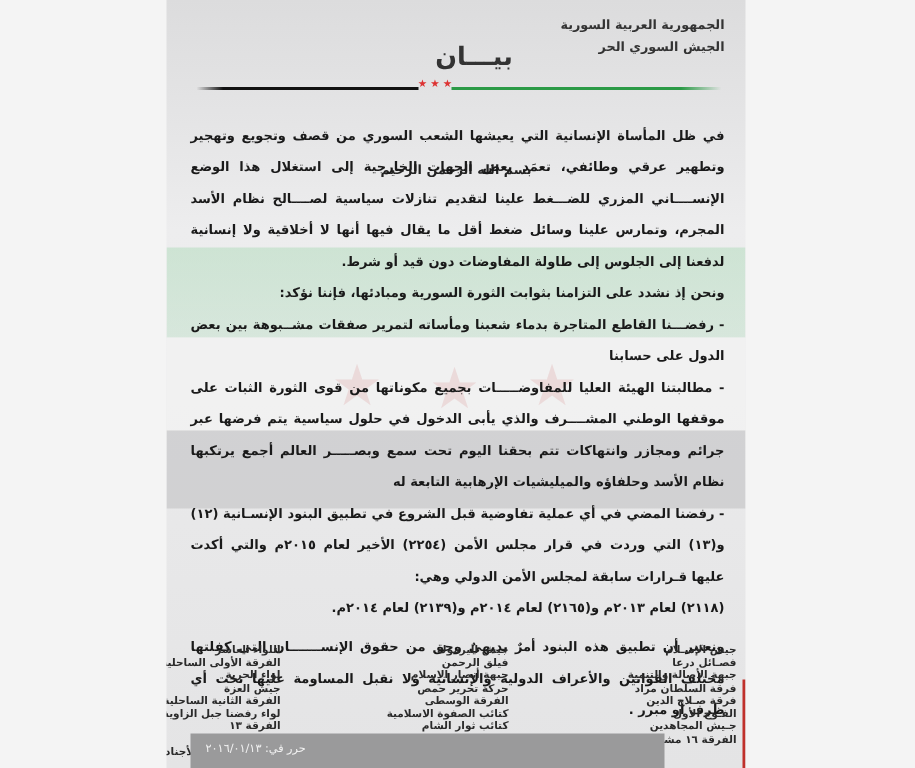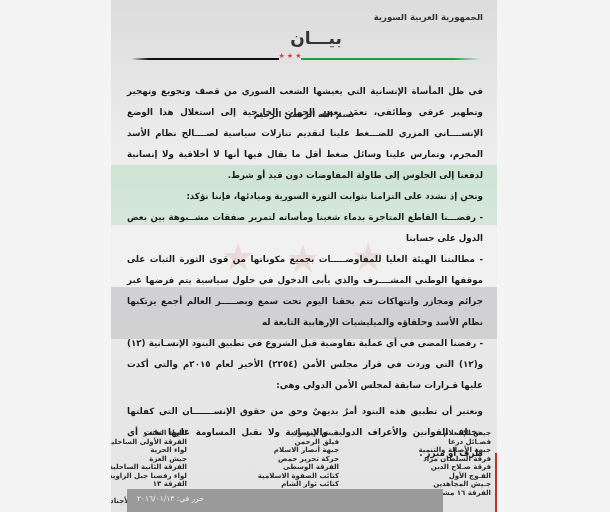--- a/index.html
+++ b/index.html
@@ -52,35 +52,37 @@
 <div class="page">
   <div class="band green"></div>
   <div class="band white"></div>
   <div class="band gray"></div>
   <span class="star" style="left:175px;top:240px;">★</span>
   <span class="star" style="left:110px;top:238px;">★</span>
   <span class="star" style="left:240px;top:238px;">★</span>
 
   <div class="header">
     <div>الجمهورية العربية السورية</div>
+    <div>الجيش السوري الحر</div>
   </div>
 
   <div class="title">بيـــان</div>
   <div class="rule black"></div>
   <div class="rule-stars">★★★</div>
   <div class="rule green"></div>
 
   <div class="basmala">بسم الله الرحمن الرحيم</div>
 
   <div class="body">
     <p>في ظل المأساة الإنسانية التي يعيشها الشعب السوري من قصف وتجويع وتهجير وتطهير عرقي وطائفي، تعمَد بعض الجهات الخارجية إلى استغلال هذا الوضع الإنســــاني المزري للضـــغط علينا لتقديم تنازلات سياسية لصــــالح نظام الأسد المجرم، وتمارس علينا وسائل ضغط أقل ما يقال فيها أنها لا أخلاقية ولا إنسانية لدفعنا إلى الجلوس إلى طاولة المفاوضات دون قيد أو شرط.</p>
     <p>ونحن إذ نشدد على التزامنا بثوابت الثورة السورية ومبادئها، فإننا نؤكد:</p>
     <p>- رفضـــنا القاطع المتاجرة بدماء شعبنا ومأساته لتمرير صفقات مشــبوهة بين بعض الدول على حسابنا</p>
     <p>- مطالبتنا الهيئة العليا للمفاوضـــــات بجميع مكوناتها من قوى الثورة الثبات على موقفها الوطني المشــــرف والذي يأبى الدخول في حلول سياسية يتم فرضها عبر جرائم ومجازر وانتهاكات تتم بحقنا اليوم تحت سمع وبصـــــر العالم أجمع يرتكبها نظام الأسد وحلفاؤه والميليشيات الإرهابية التابعة له</p>
     <p>- رفضنا المضي في أي عملية تفاوضية قبل الشروع في تطبيق البنود الإنسـانية (١٢) و(١٣) التي وردت في قرار مجلس الأمن (٢٢٥٤) الأخير لعام ٢٠١٥م والتي أكدت عليها قـرارات سابقة لمجلس الأمن الدولي وهي:</p>
+    <p>(٢١١٨) لعام ٢٠١٣م و(٢١٦٥) لعام ٢٠١٤م و(٢١٣٩) لعام ٢٠١٤م.</p>
     <div class="gap"></div>
     <p>ونعتبر أن تطبيق هذه البنود أمرٌ بديهيٌ وحق من حقوق الإنســـــــان التي كفلتها مختلف القوانين والأعراف الدولية والإنسانية ولا نقبل المساومة عليها تحت أي ظرف أو مبرر .</p>
   </div>
 
   <div class="sigs">
     <div class="sig-col">
         <div>جيش الإسـلام</div>
         <div>فصـائل درعا</div>
         <div>جبهة الأصالة والتنمية</div>
         <div>فرقة السلطان مراد</div>

